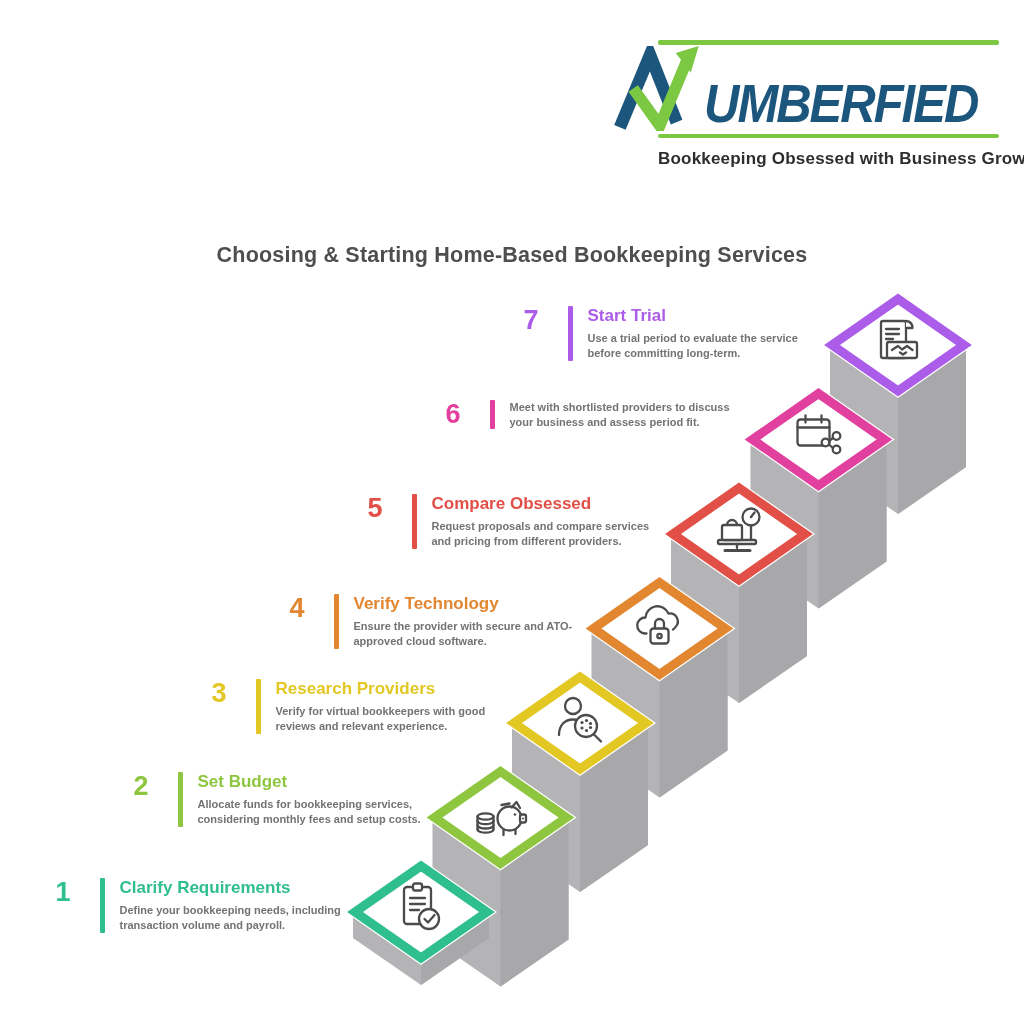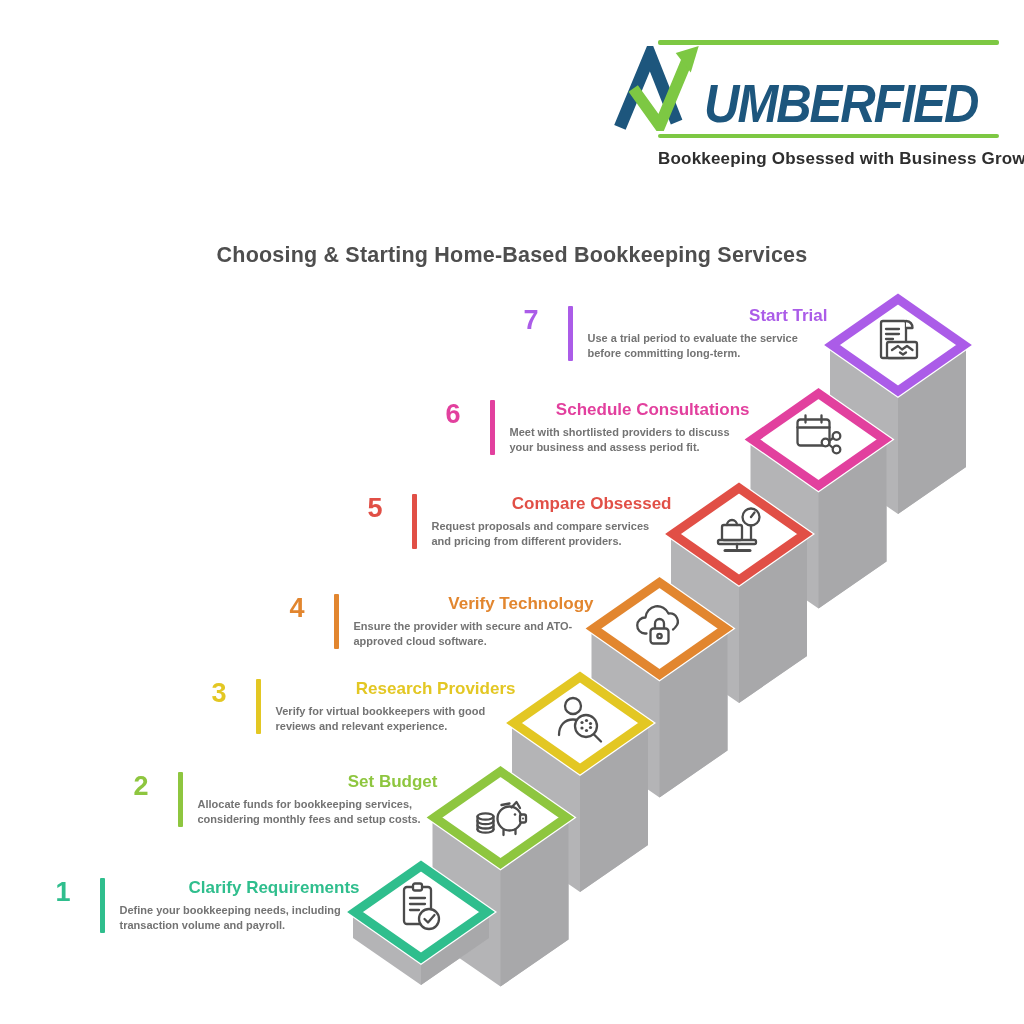--- a/index.html
+++ b/index.html
@@ -31,21 +31,21 @@
   }
 
   
   .step-text { position:absolute; display:flex; align-items:stretch; }
   .step-num {
     width:38px; text-align:center; font-size:27px; font-weight:bold;
     color:var(--c); line-height:1; padding-top:1px;
   }
   .step-bar { width:4.5px; background:var(--c); border-radius:1px; margin-left:18px; }
   .step-body { width:240px; margin-left:15px; }
-  .step-title { font-size:17px; font-weight:bold; color:var(--c); margin-bottom:5px; line-height:1.2;text-align:right; }
+  .step-title { font-size:17px; font-weight:bold; color:var(--c); margin-bottom:5px; line-height:1.2; }
   .step-desc { font-size:11px; color:#737373; line-height:1.34;font-weight:bold; }
 
   .stairs { position:absolute; left:0; top:0; }
 </style>
 </head>
 <body>
 
 <div class="canvas">
 
   <div class="logo" style="--brand-green: #7dc843; --brand-blue: #1d567d;">
@@ -106,21 +106,20 @@
     <div class="step-body">
       <div class="step-title">Compare Obsessed</div>
       <div class="step-desc">Request proposals and compare services and pricing from different providers.</div>
     </div>
   </div>
 
   <div class="step-text" style="left: 434px; top: 400px; --c: #e2409e;">
     <div class="step-num">6</div>
     <div class="step-bar"></div>
     <div class="step-body">
-      <div class="step-title">Schedule Consultations</div>
       <div class="step-desc">Meet with shortlisted providers to discuss your business and assess period fit.</div>
     </div>
   </div>
 
   <div class="step-text" style="left: 512px; top: 306px; --c: #ab5ce8;">
     <div class="step-num">7</div>
     <div class="step-bar"></div>
     <div class="step-body">
       <div class="step-title">Start Trial</div>
       <div class="step-desc">Use a trial period to evaluate the service before committing long-term.</div>

